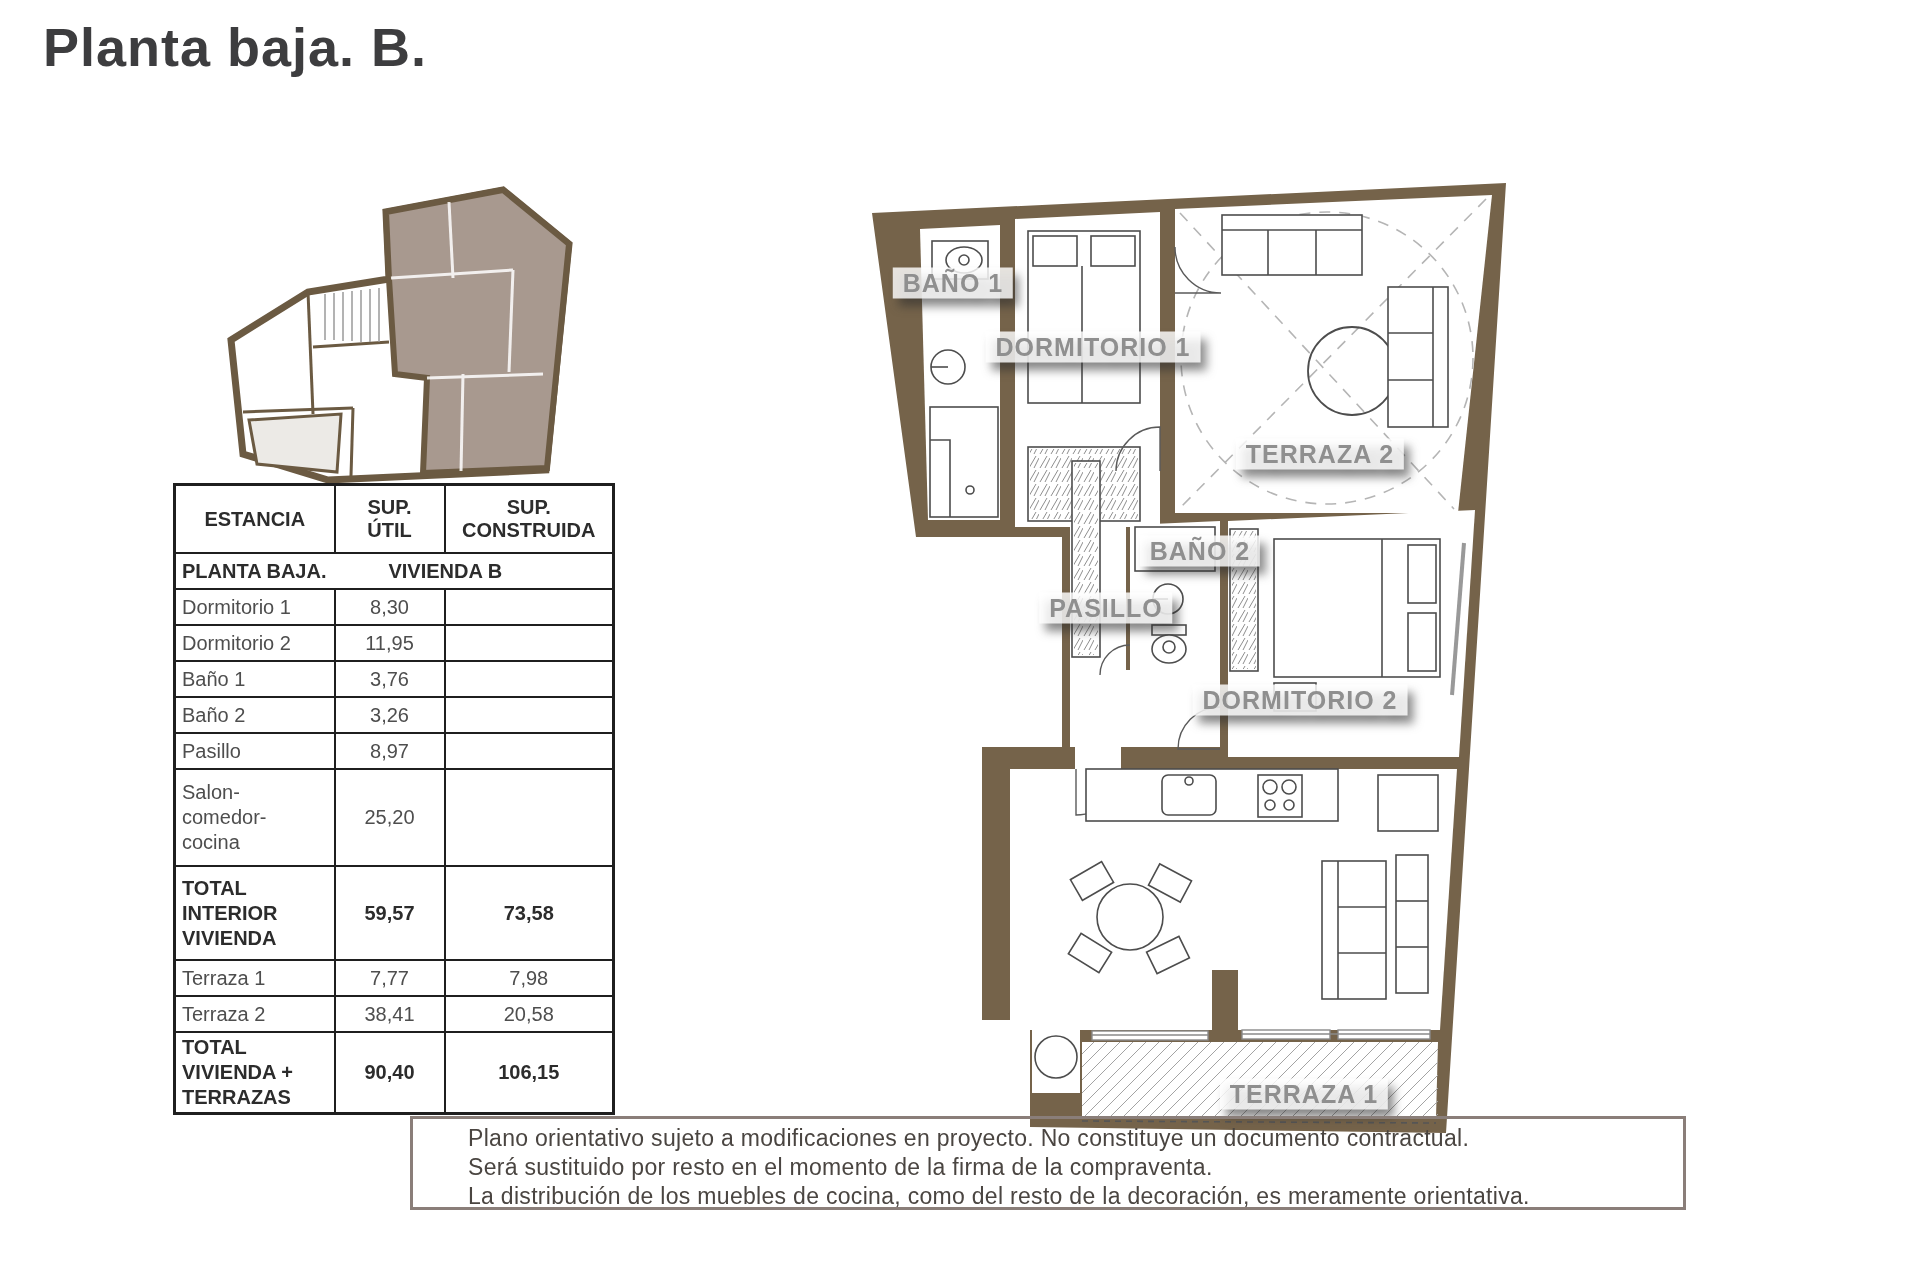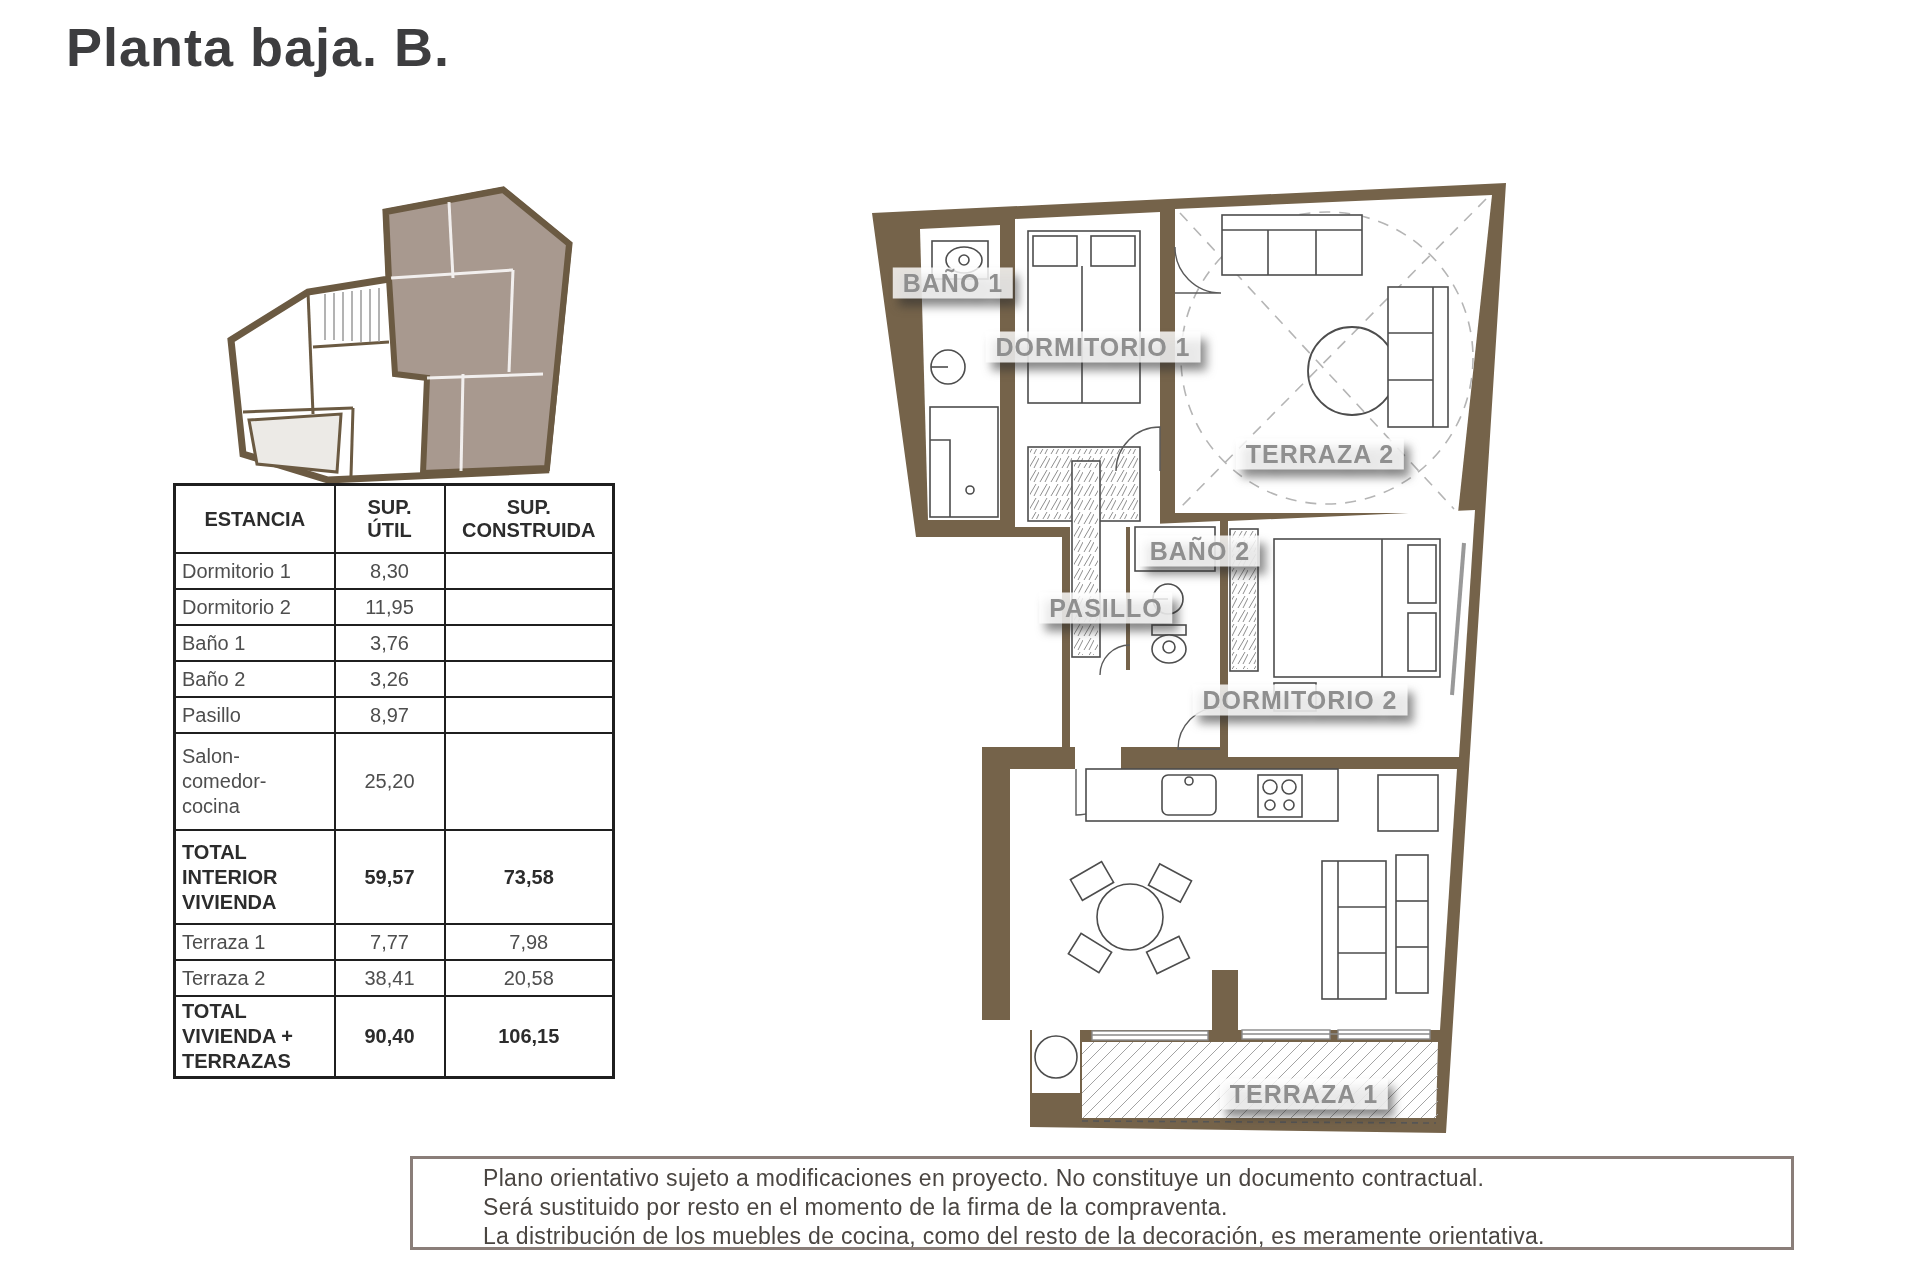--- a/index.html
+++ b/index.html
@@ -2,21 +2,21 @@
 <html><head>
 <meta charset="utf-8">
 <style>
   html,body{margin:0;padding:0;}
   body{
     width:1920px;height:1280px;position:relative;background:#ffffff;
     font-family:"Liberation Sans", sans-serif;overflow:hidden;color:#3e3e3e;
   }
   
   .page-title{
-    position:absolute;left:66px;top:-16px;font-size:54px;font-weight:700;
+    position:absolute;left:43px;top:-16px;font-size:54px;font-weight:700;
     color:#3d3d3f;letter-spacing:1px;line-height:1;
   }
   
   .key-plan{position:absolute;left:213px;top:182px;}
   
   .areas-table{
     position:absolute;left:173px;top:483px;width:439px;
     border-collapse:collapse;table-layout:fixed;
     font-size:20px;color:#4e4e4e;
   }
@@ -44,24 +44,24 @@
   .room-label{
     position:absolute;transform:translate(-50%,-50%);
     font-weight:700;font-size:25px;letter-spacing:1px;color:#8f8f8f;
     background:rgba(255,255,255,0.82);padding:1px 10px;white-space:nowrap;
     filter:drop-shadow(6px 8px 5px rgba(45,45,45,0.65));
     text-align:center;
   }
   .room-label.big{font-size:27px;line-height:1.25;}
   
   .disclaimer-box{
-    position:absolute;left:410px;top:1116px;width:1384px;height:94px;
+    position:absolute;left:410px;top:1116px;width:1276px;height:94px;
     border:3px solid #8a7e79;box-sizing:border-box;
-    padding:5px 10px 0 70px;
-    font-size:23px;line-height:29px;color:#4a4541;letter-spacing:0.3px;margin-top:40px;
+    padding:5px 10px 0 55px;
+    font-size:23px;line-height:29px;color:#4a4541;letter-spacing:0.3px;
   }
 </style>
 </head>
 <body>
 
 <h1 class="page-title">Planta baja. B.</h1>
 
 <svg class="key-plan" width="372" height="308" viewBox="0 0 372 308">
 
   <polygon points="18,158 95,110 176,97 173,30 290,8 356,62 333,288 115,298 30,272" fill="#ffffff" stroke="#6b5a42" stroke-width="7"></polygon>
@@ -102,20 +102,23 @@
       <col class="col-util">
       <col class="col-cons">
     </colgroup>
   <tbody>
       <tr>
     <td class="th-cell" style="white-space:pre-line">ESTANCIA</td>
     <td class="th-cell" style="white-space:pre-line">SUP.
 ÚTIL</td>
     <td class="th-cell" style="white-space:pre-line">SUP.
 CONSTRUIDA</td>
+  </tr>
+  <tr>
+    <td class="section-cell" colspan="3"><span>PLANTA BAJA.</span><span class="sec-right">VIVIENDA B</span></td>
   </tr>
   <tr class="row-plain">
     <td class="cell-name">Dormitorio 1</td>
     <td class="cell-num">8,30</td>
     <td class="cell-num"></td>
   </tr>
   <tr class="row-plain">
     <td class="cell-name">Dormitorio 2</td>
     <td class="cell-num">11,95</td>
     <td class="cell-num"></td>

